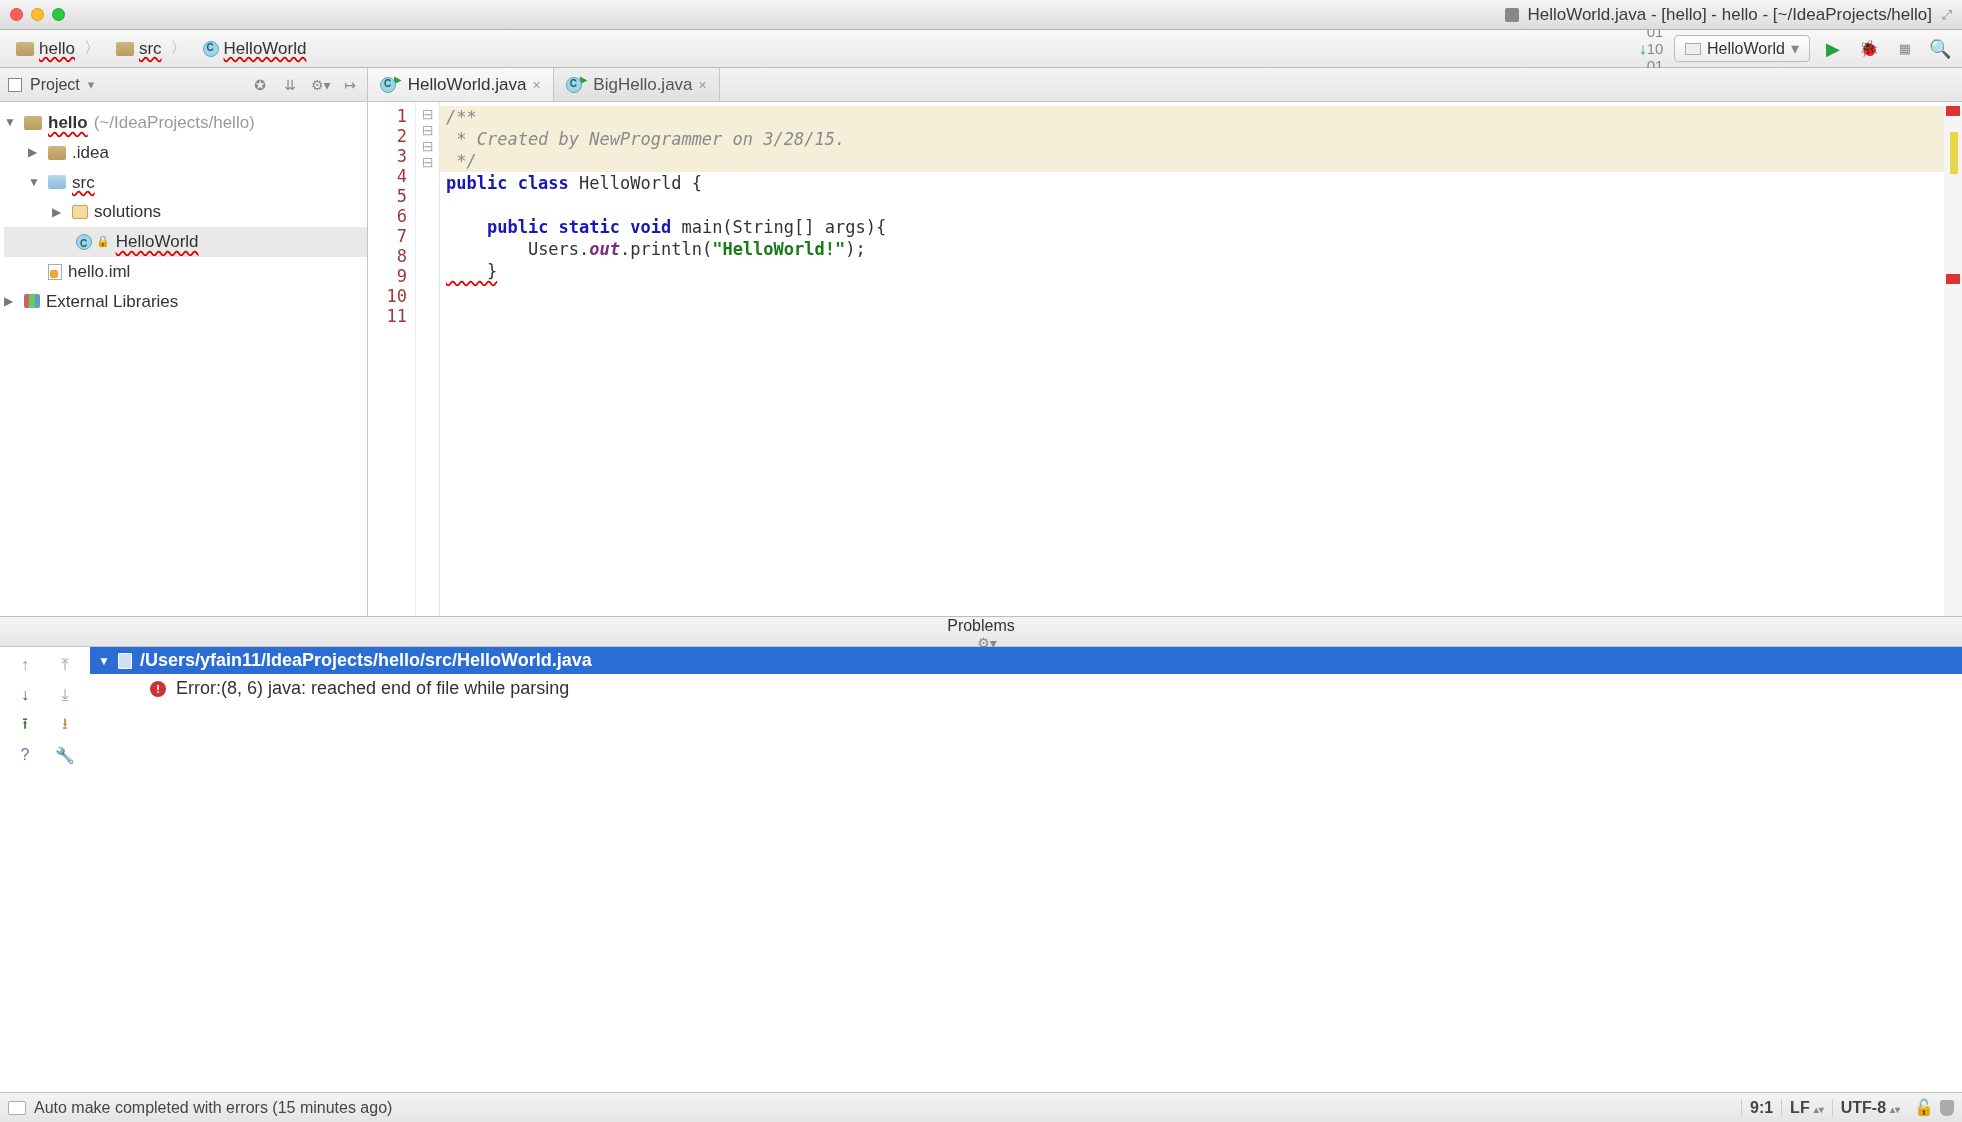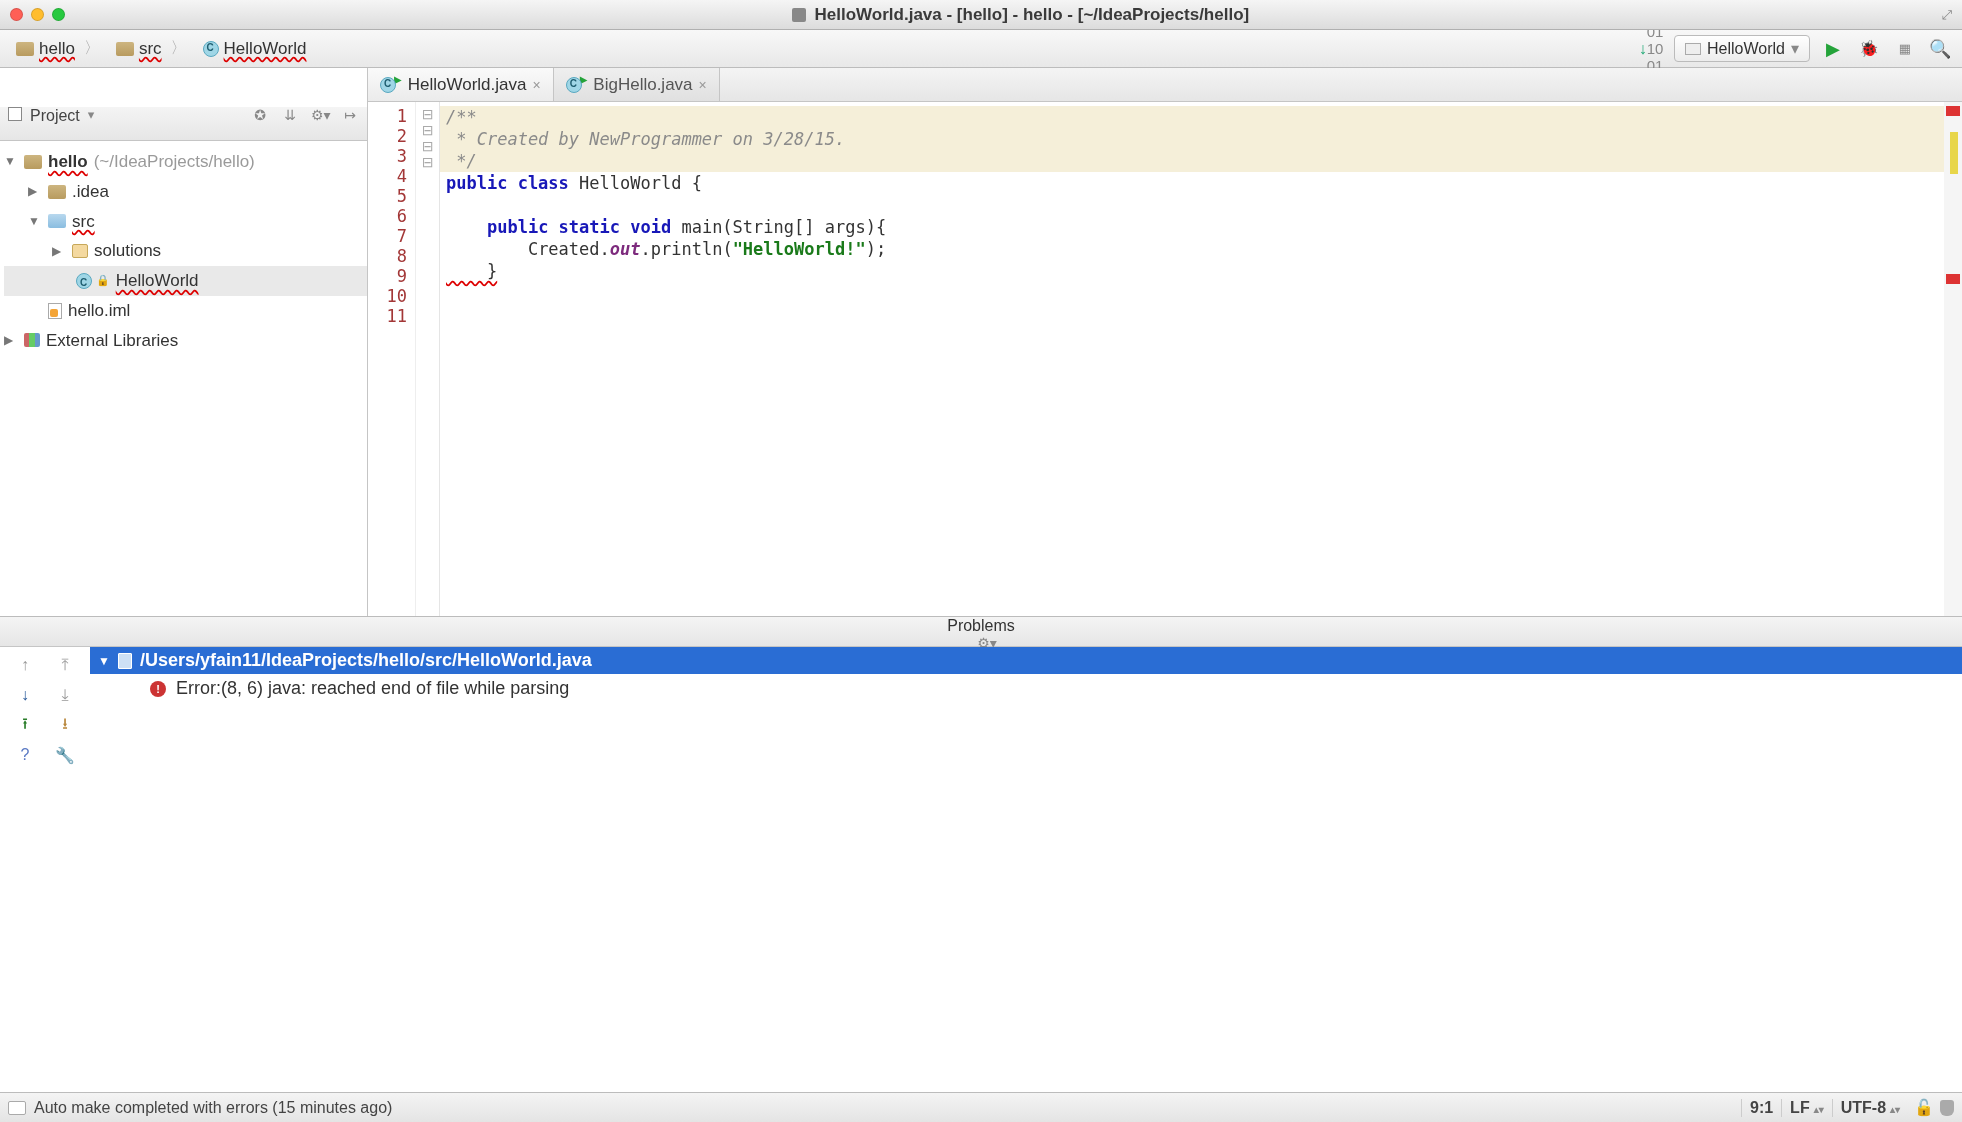--- a/index.html
+++ b/index.html
@@ -20,21 +20,21 @@
   border-bottom: 1px solid #b0b0b0;
   display: flex;
   align-items: center;
   position: relative;
 }
 .traffic-lights { display: flex; gap: 8px; padding-left: 10px; }
 .tl { width: 13px; height: 13px; border-radius: 50%; border: 1px solid rgba(0,0,0,.15); }
 .tl.red { background: #ff5f56; }
 .tl.yellow { background: #ffbd2e; }
 .tl.green { background: #27c93f; }
-.title-center { flex: 1; text-align: center; font-size: 17px; color: #3a3a3a; font-weight: 700; margin-left: 44px; }
+.title-center { flex: 1; text-align: right; font-size: 17px; color: #3a3a3a; font-weight: 400; margin-left: 44px; }
 .title-icon { display:inline-block; width:14px; height:14px; background:#888; margin-right:4px; vertical-align:-2px; border-radius:2px; }
 .titlebar-right { width: 30px; text-align: center; color: #888; }
 
 
 .navrow {
   height: 38px;
   background: linear-gradient(#f8f8f8, #e8e8e8);
   border-bottom: 1px solid #bcbcbc;
   display: flex;
   align-items: center;
@@ -53,21 +53,21 @@
 .tb-btn { width: 26px; height: 24px; display:flex; align-items:center; justify-content:center; color:#555; border-radius:3px; }
 .arrow-dl { color:#2a7; font-size:16px; }
 .run-config { display:flex; align-items:center; gap:6px; background:linear-gradient(#fff,#ececec); border:1px solid #bbb; border-radius:4px; padding:3px 10px; font-size:16px; }
 .run-play { color:#24a33a; font-size:18px; }
 .run-bug { color:#7a9; font-size:16px; }
 .search-mag { color:#888; font-size:18px; }
 
 
 .mainrow { display:flex; height: 548px; }
 .sidebar { width: 368px; background:#fff; border-right:1px solid #c5c5c5; display:flex; flex-direction:column; }
-.sidebar-header { height:34px; background:linear-gradient(#f4f4f4,#e6e6e6); border-bottom:1px solid #c5c5c5; display:flex; padding:0 8px; gap:8px;margin-top:39px; }
+.sidebar-header { height:34px; background:linear-gradient(#f4f4f4,#e6e6e6); border-bottom:1px solid #c5c5c5; display:flex; align-items:center; padding:0 8px; gap:8px; }
 .sidebar-header .lbl { font-size:16px; color:#444; }
 .sh-icon-slot { display:flex; margin-left:auto; gap:12px; color:#888; font-size:14px; }
 .sh-icon { width:18px; text-align:center; }
 
 .tree { padding: 6px 0 0 4px; font-size:17px; line-height:1.75; }
 .tree-row { display:flex; align-items:center; gap:6px; padding-left:0; white-space:nowrap; }
 .indent1 { padding-left: 24px; }
 .indent2 { padding-left: 48px; }
 .indent3 { padding-left: 72px; }
 .tree-exp { width:14px; color:#777; font-size:12px; display:inline-block; }
@@ -279,21 +279,21 @@
         <div>⊟</div>
         <div></div>
         <div></div>
         <div>⊟</div>
         <div></div>
         <div>⊟</div>
       </div>
       <div class="code"><span class="jd-bg"><span class="jd">/**</span></span><span class="jd-bg"><span class="jd"> * Created by NewProgrammer on 3/28/15.</span></span><span class="jd-bg"><span class="jd"> */</span></span><span><span class="kw">public class </span><span>HelloWorld </span><span>{</span></span>
 <span></span>
 <span><span>    </span><span class="kw">public static void </span><span>main(String[] args){</span></span>
-<span><span>        </span><span>Created.</span><span class="out">out</span><span>.println(</span><span class="str">"HelloWorld!"</span><span>);</span></span>
+<span><span>        </span><span>Users.</span><span class="out">out</span><span>.println(</span><span class="str">"HelloWorld!"</span><span>);</span></span>
 <span><span class="squiggly">    }</span></span>
 <span class="highlight-line"></span>
 <span></span>
 <span></span></div>
       <div class="err-strip">
         <div class="marker red"></div>
         <div class="marker yellow"></div>
         <div class="marker red2"></div>
       </div>
     </div>

